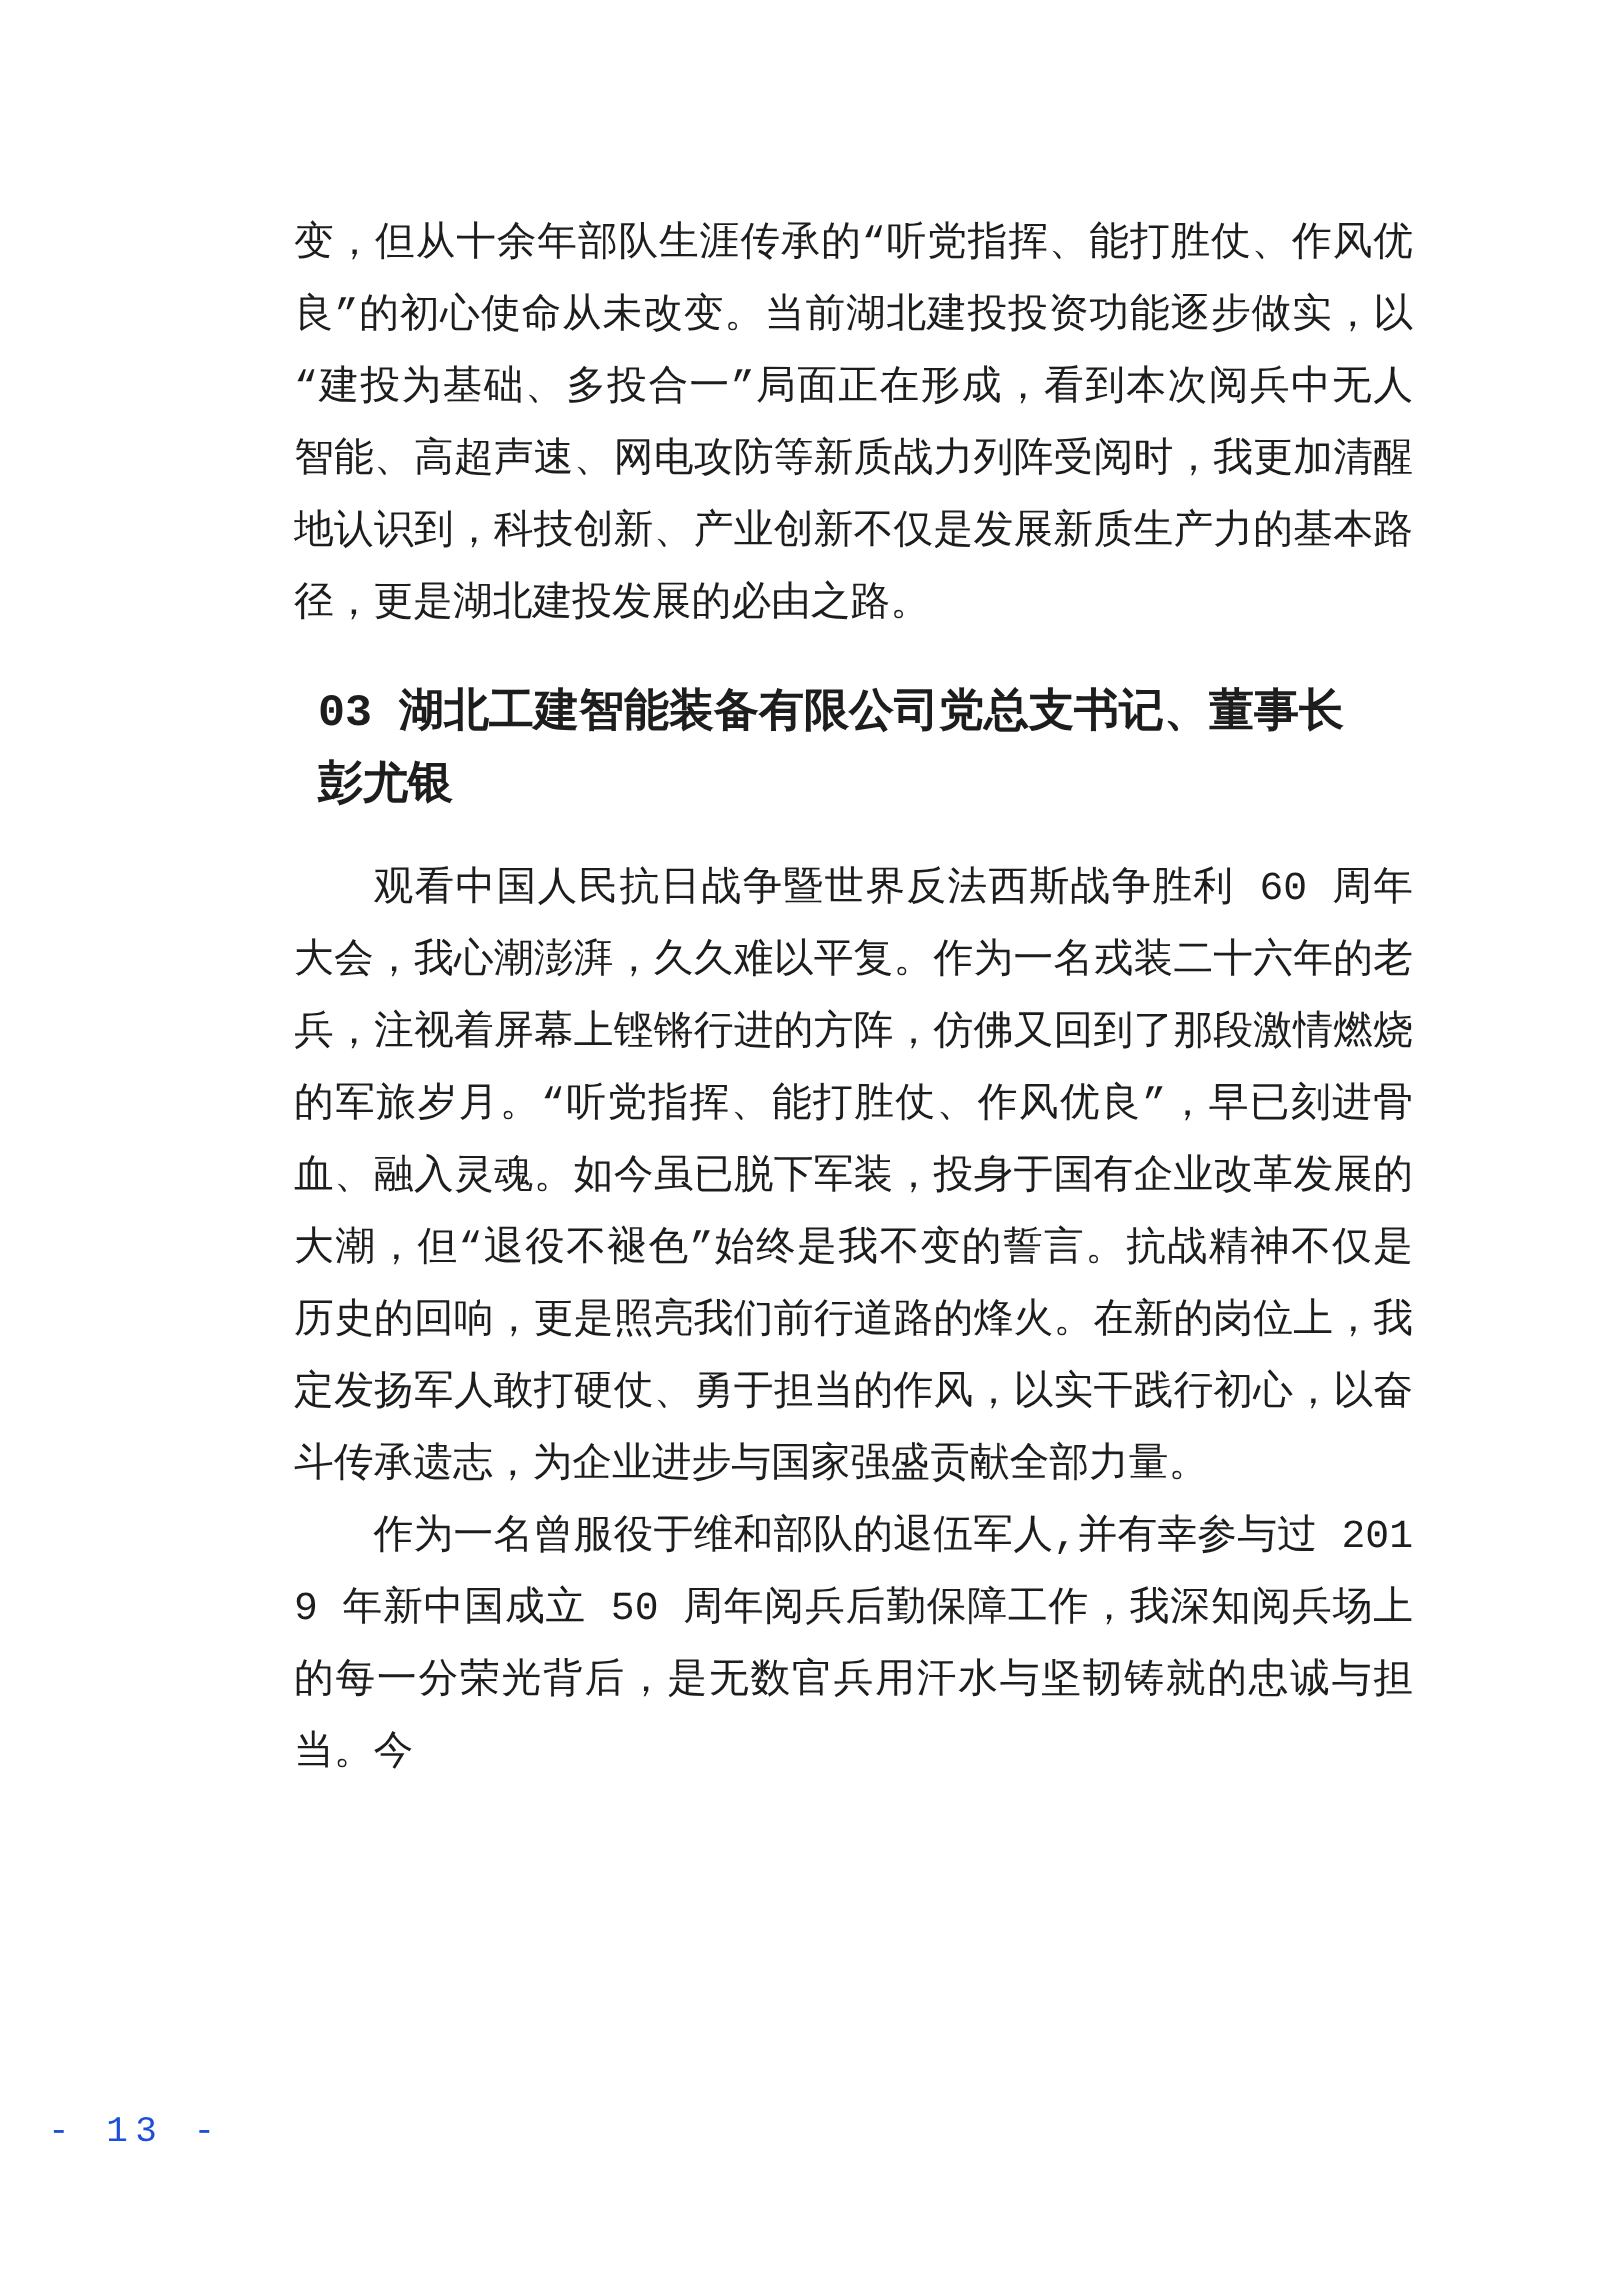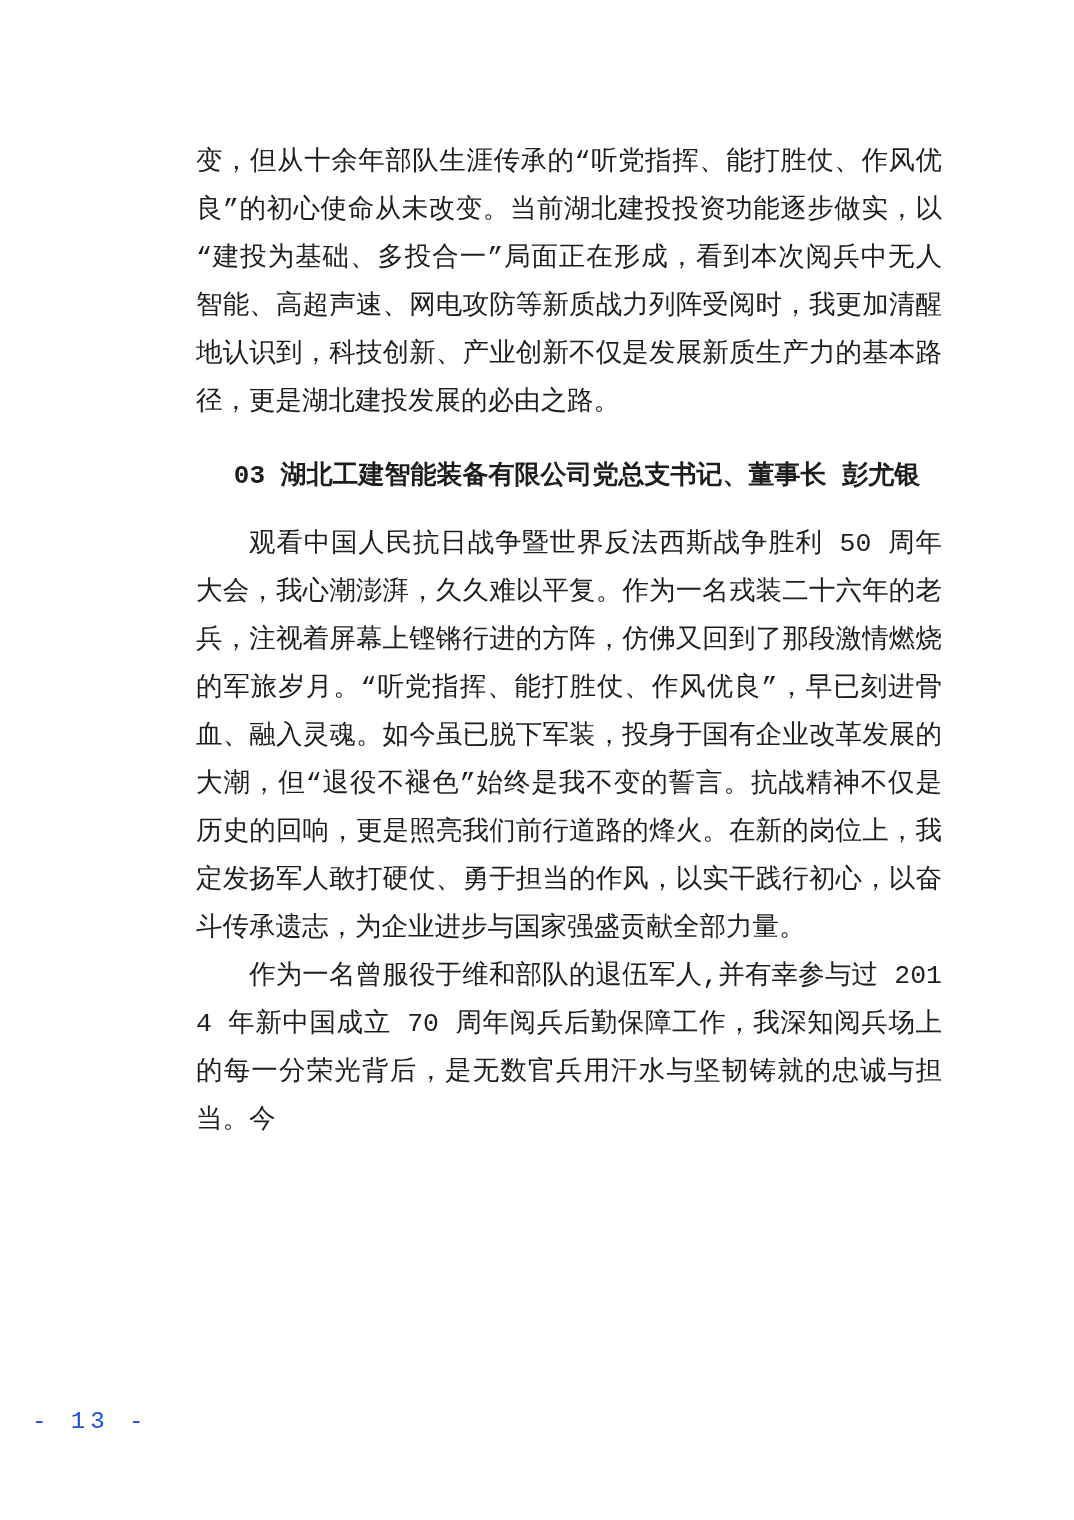--- a/index.html
+++ b/index.html
@@ -27,42 +27,42 @@
     font-size: 26.5px;
     line-height: 48px;
     text-align: justify;
     margin: 0;
     word-break: break-all;
   }
   .para.indent {
     text-indent: 2em;
   }
   .heading {
-    font-size: 26px;
+    font-size: 30px;
     line-height: 48px;
     font-weight: 700;
     margin: 26px 0 20px 16px;
-    text-align: center;
+    text-align: left;
   }
   .footer {
     position: absolute;
     left: 0;
     top: 1406px;
     width: 100%;
     text-align: left;
     font-size: 24px;
     line-height: 32px;
     letter-spacing: 5px;
     color: #1d4ed8;
   }
 </style>
 </head>
 <body>
 
 <div class="page">
   <div class="content">
     <p class="para">变，但从十余年部队生涯传承的“听党指挥、能打胜仗、作风优良”的初心使命从未改变。当前湖北建投投资功能逐步做实，以“建投为基础、多投合一”局面正在形成，看到本次阅兵中无人智能、高超声速、网电攻防等新质战力列阵受阅时，我更加清醒地认识到，科技创新、产业创新不仅是发展新质生产力的基本路径，更是湖北建投发展的必由之路。</p>
     <h2 class="heading">03 湖北工建智能装备有限公司党总支书记、董事长 彭尤银</h2>
-    <p class="para indent">观看中国人民抗日战争暨世界反法西斯战争胜利 50 周年大会，我心潮澎湃，久久难以平复。作为一名戎装二十六年的老兵，注视着屏幕上铿锵行进的方阵，仿佛又回到了那段激情燃烧的军旅岁月。“听党指挥、能打胜仗、作风优良”，早已刻进骨血、融入灵魂。如今虽已脱下军装，投身于国有企业改革发展的大潮，但“退役不褪色”始终是我不变的誓言。抗战精神不仅是历史的回响，更是照亮我们前行道路的烽火。在新的岗位上，我定发扬军人敢打硬仗、勇于担当的作风，以实干践行初心，以奋斗传承遗志，为企业进步与国家强盛贡献全部力量。</p>
-    <p class="para indent">作为一名曾服役于维和部队的退伍军人,并有幸参与过 2014 年新中国成立 70 周年阅兵后勤保障工作，我深知阅兵场上的每一分荣光背后，是无数官兵用汗水与坚韧铸就的忠诚与担当。今</p>
+    <p class="para indent">观看中国人民抗日战争暨世界反法西斯战争胜利 60 周年大会，我心潮澎湃，久久难以平复。作为一名戎装二十六年的老兵，注视着屏幕上铿锵行进的方阵，仿佛又回到了那段激情燃烧的军旅岁月。“听党指挥、能打胜仗、作风优良”，早已刻进骨血、融入灵魂。如今虽已脱下军装，投身于国有企业改革发展的大潮，但“退役不褪色”始终是我不变的誓言。抗战精神不仅是历史的回响，更是照亮我们前行道路的烽火。在新的岗位上，我定发扬军人敢打硬仗、勇于担当的作风，以实干践行初心，以奋斗传承遗志，为企业进步与国家强盛贡献全部力量。</p>
+    <p class="para indent">作为一名曾服役于维和部队的退伍军人,并有幸参与过 2019 年新中国成立 50 周年阅兵后勤保障工作，我深知阅兵场上的每一分荣光背后，是无数官兵用汗水与坚韧铸就的忠诚与担当。今</p>
   </div>
   <div class="footer">- 13 -</div>
 </div>
 
 </body></html>

